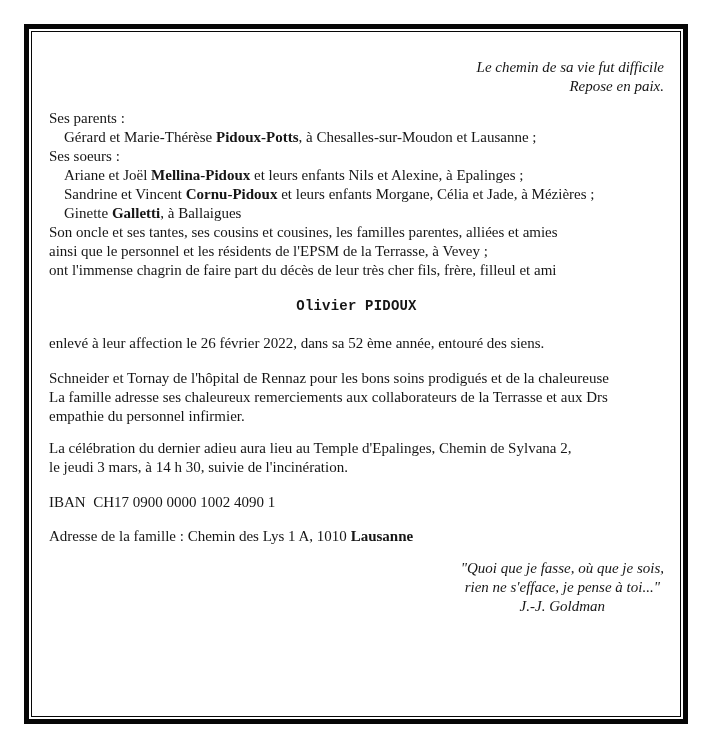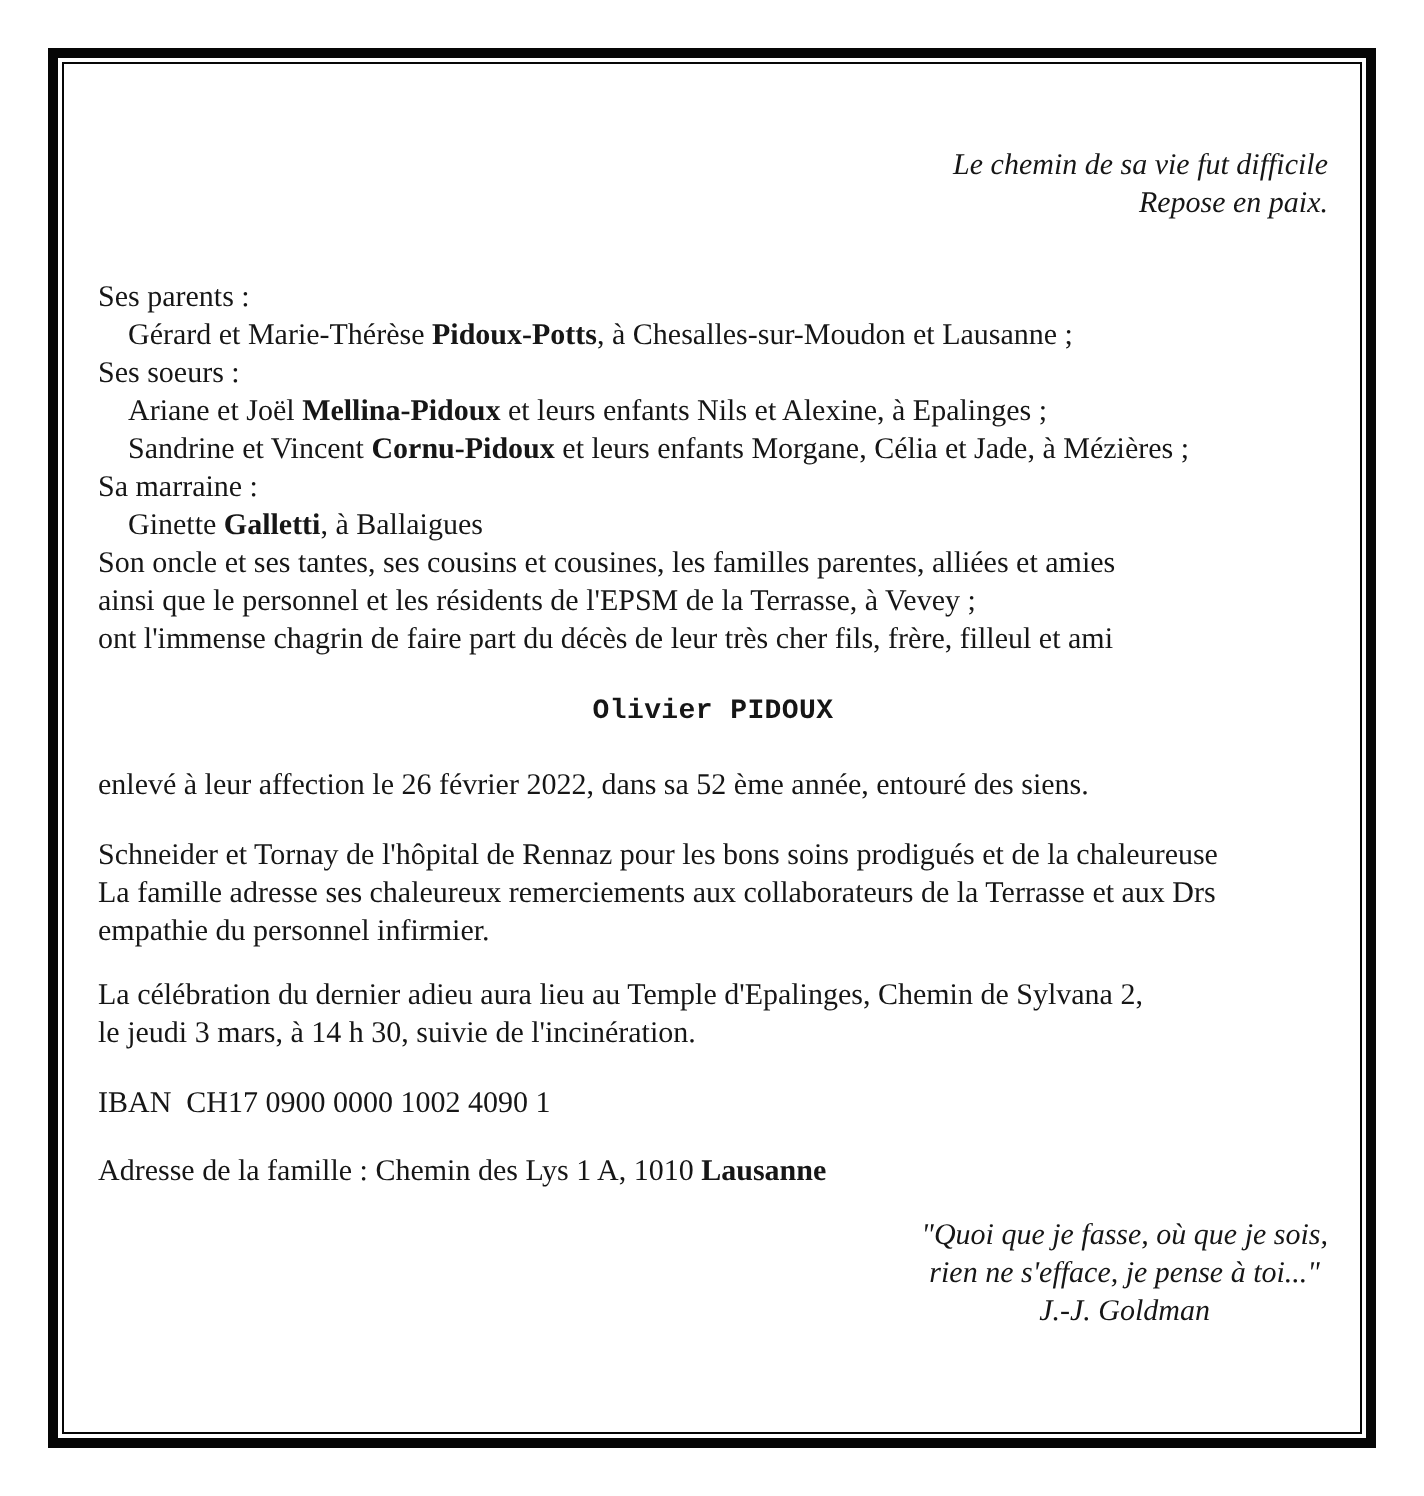--- a/index.html
+++ b/index.html
@@ -27,25 +27,25 @@
     position: absolute;
     top: 0; left: 0; right: 0; bottom: 0;
     padding: 14px 16px 0 17px;
     font-size: 15px;
     line-height: 19px;
   }
   .line { white-space: pre-wrap; }
   .indent { padding-left: 15px; }
   .bold { font-weight: bold; text-align: center; }
   .opening-quote {
-    margin-top: 28px;
+    margin-top: 12px;
     text-align: right;
     font-style: italic;
   }
-  .family-block { margin-top: 28px; }
+  .family-block { margin-top: 13px; }
   .name-heading {
     margin: 14px 0 16px 0;
     font-size: 14px;
     line-height: 24px;
     font-weight: bold;
     text-align: center;
     letter-spacing: 0.2px;
     font-family: Liberation Mono, monospace;
   }
   .mt13 { margin-top: 13px; }
@@ -72,21 +72,20 @@
           <div class="line">Le chemin de sa vie fut difficile</div>
           <div class="line">Repose en paix.</div>
         </div>
 
         <div class="family-block">
           <div class="line">Ses parents :</div>
           <div class="line indent"><span>Gérard et Marie-Thérèse </span><span class="bold">Pidoux-Potts</span><span>, à Chesalles-sur-Moudon et Lausanne ;</span></div>
           <div class="line">Ses soeurs :</div>
           <div class="line indent"><span>Ariane et Joël </span><span class="bold">Mellina-Pidoux</span><span> et leurs enfants Nils et Alexine, à Epalinges ;</span></div>
           <div class="line indent"><span>Sandrine et Vincent </span><span class="bold">Cornu-Pidoux</span><span> et leurs enfants Morgane, Célia et Jade, à Mézières ;</span></div>
-          <div class="line">Sa marraine :</div>
           <div class="line indent"><span>Ginette </span><span class="bold">Galletti</span><span>, à Ballaigues</span></div>
           <div class="line">Son oncle et ses tantes, ses cousins et cousines, les familles parentes, alliées et amies</div>
           <div class="line">ainsi que le personnel et les résidents de l'EPSM de la Terrasse, à Vevey ;</div>
           <div class="line">ont l'immense chagrin de faire part du décès de leur très cher fils, frère, filleul et ami</div>
         </div>
 
         <div class="name-heading">Olivier PIDOUX</div>
 
         <div class="line mt16">enlevé à leur affection le 26 février 2022, dans sa 52 ème année, entouré des siens.</div>
 

